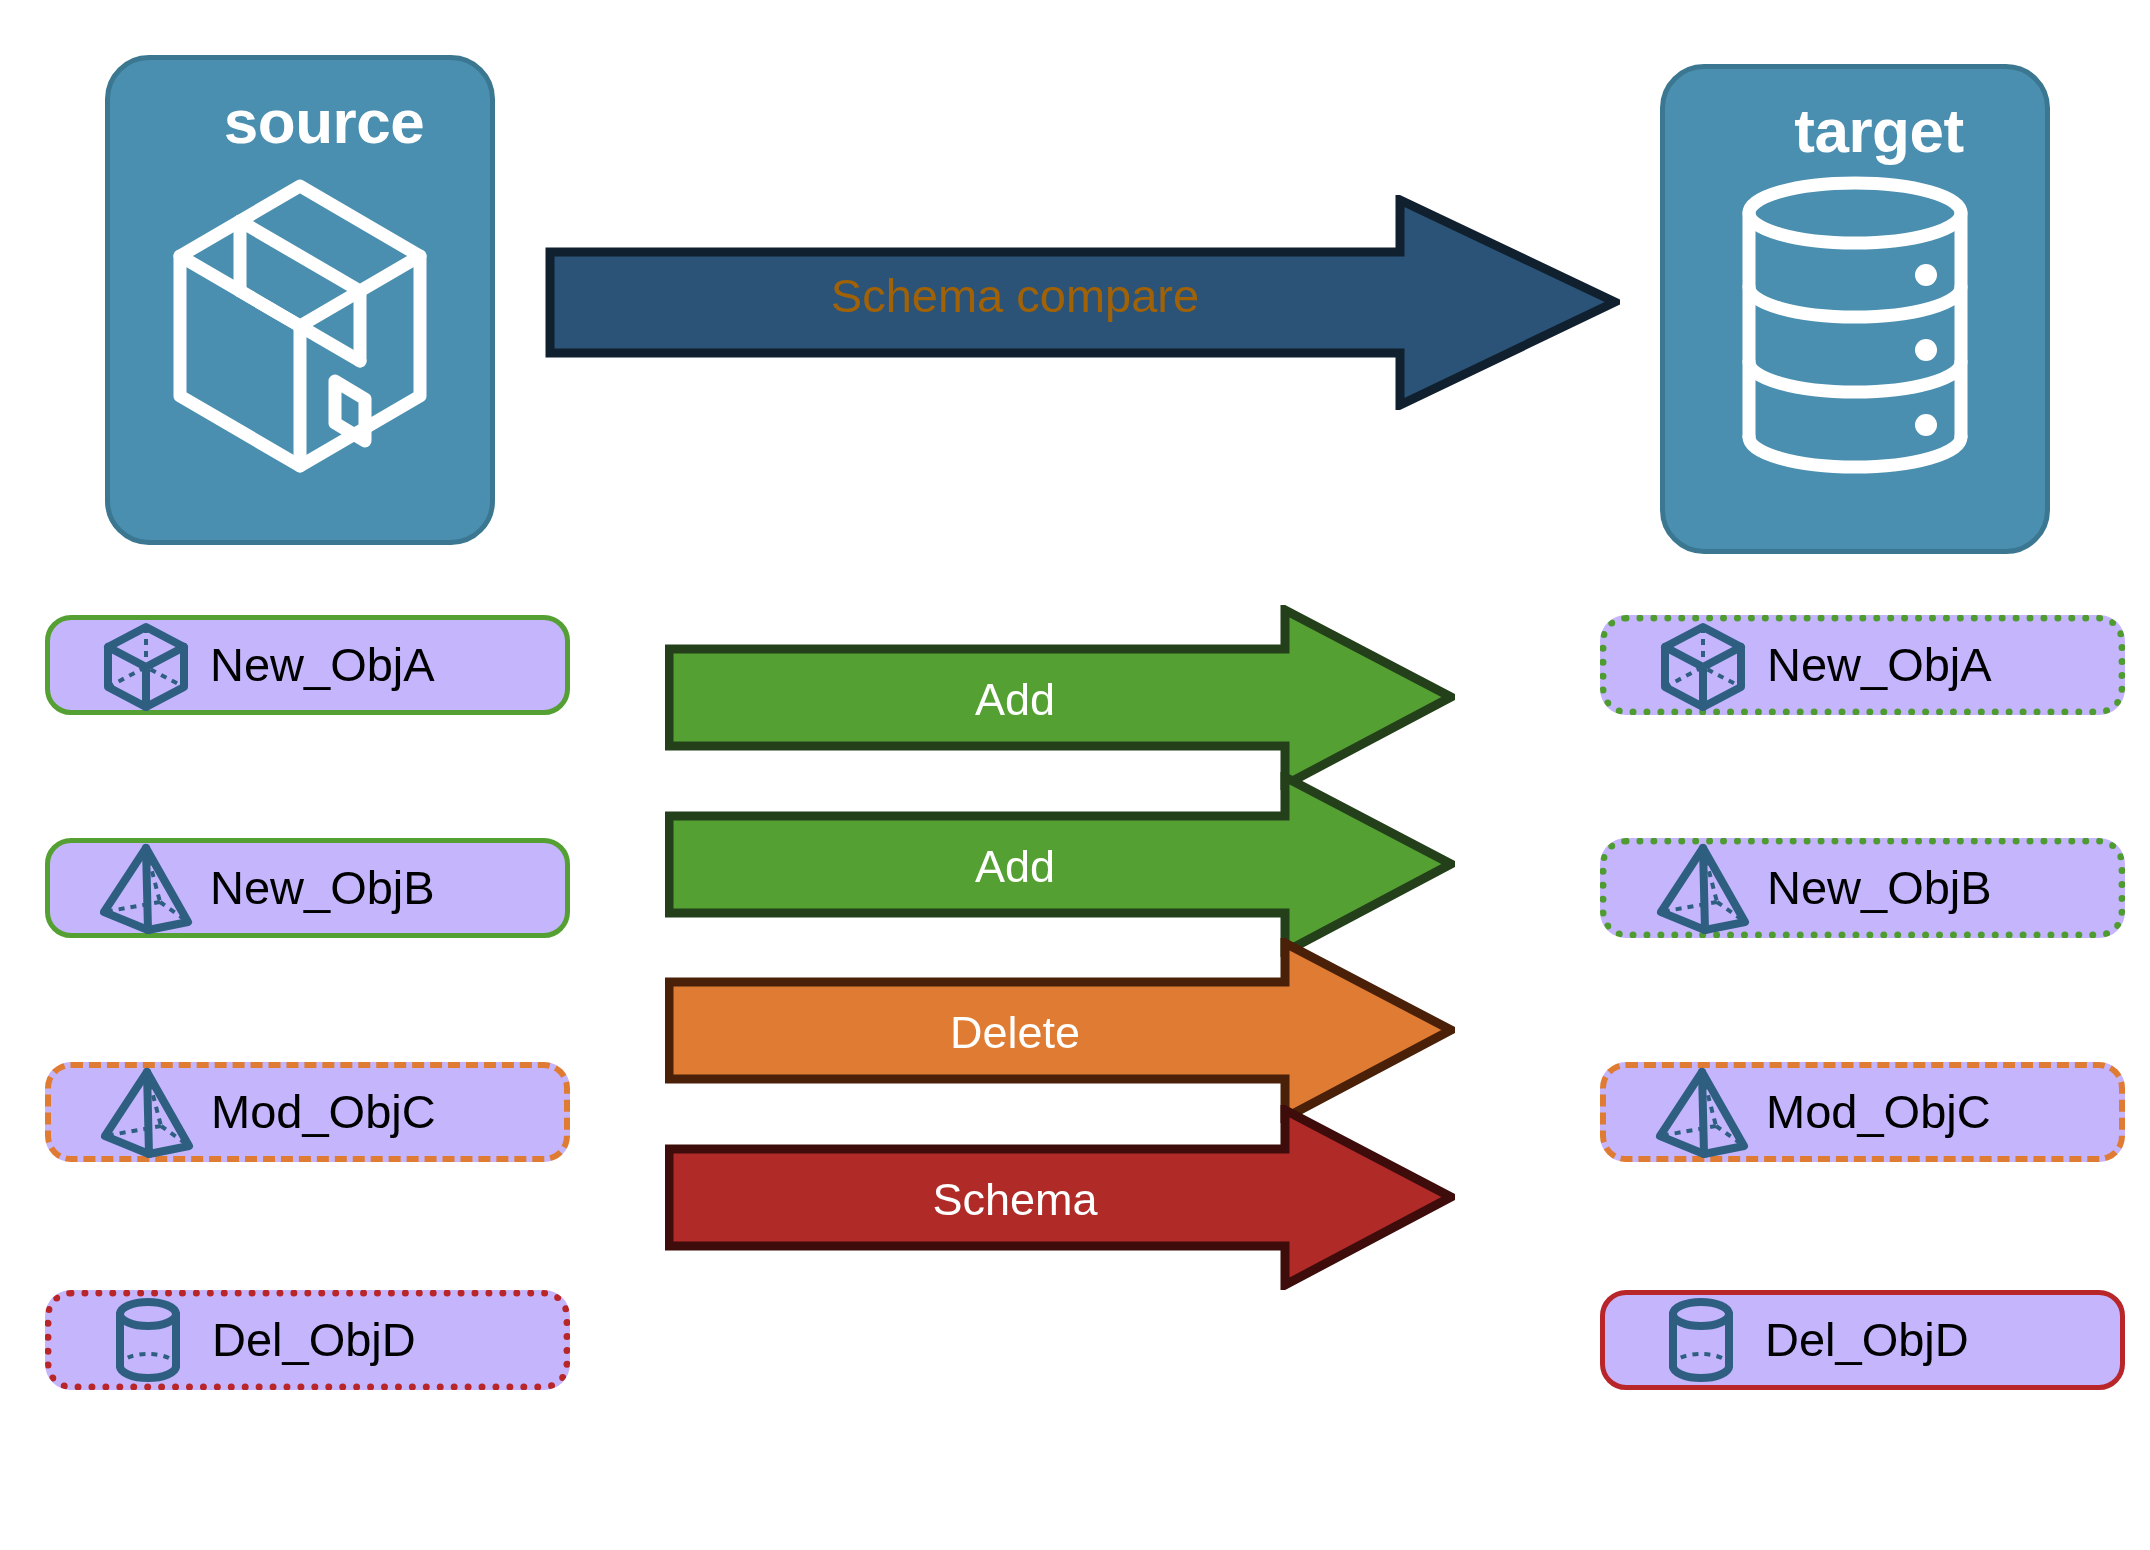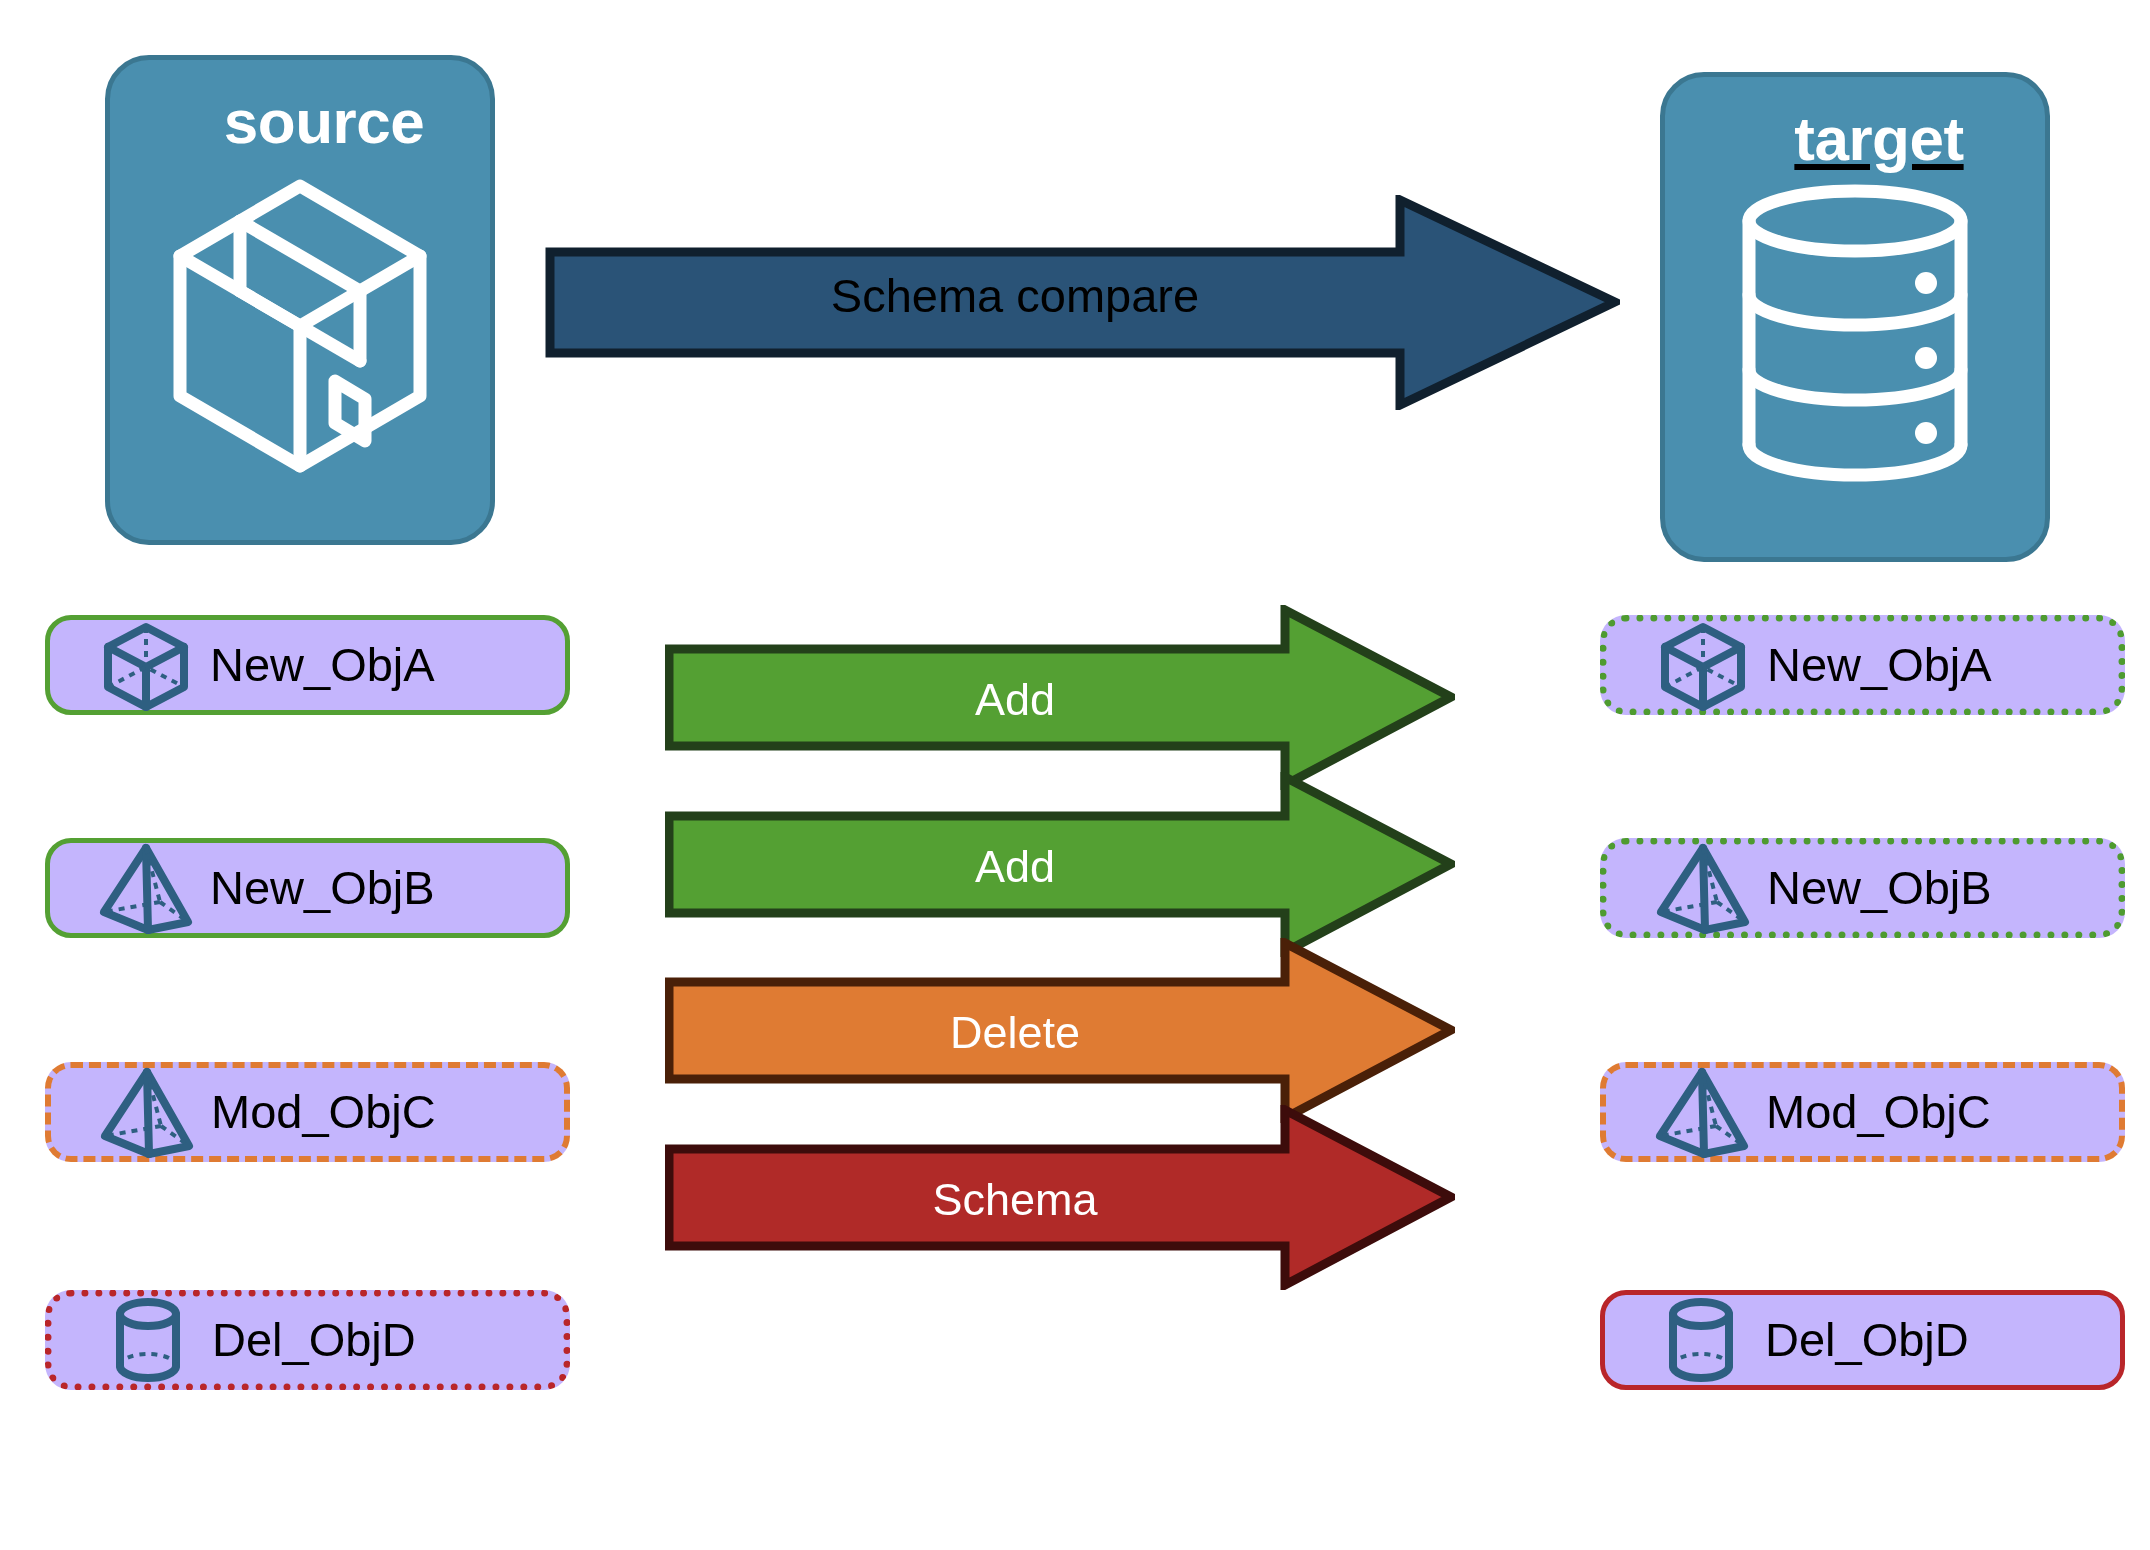--- a/index.html
+++ b/index.html
@@ -27,21 +27,21 @@
     height: 490px;
     background: #4A8FAF;
     border: 5px solid #3B7791;
     border-radius: 44px;
     box-sizing: border-box;
     display: flex;
     flex-direction: column;
     align-items: center;
   }
   .endpoint-card.source { left: 105px; top: 55px; }
-  .endpoint-card.target { left: 1660px; top: 72px; text-decoration: underline; }
+  .endpoint-card.target { left: 1660px; top: 64px; }
   .endpoint-title {
     margin-top: 28px;
     font-size: 62px;
     font-weight: bold;
     color: #ffffff;
     letter-spacing: -0.5px;
     line-height: 1.1;
     margin-left: 48px;
   }
   .endpoint-glyph {
@@ -60,21 +60,21 @@
     width: 1075px;
     height: 215px;
   }
   .schema-arrow-label {
     position: absolute;
     left: 545px;
     top: 270px;
     width: 940px;
     text-align: center;
     font-size: 47px;
-    color: #000000;
+    color: #a16207;
     line-height: 1.1;
     pointer-events: none;
   }
 
   
   .obj-box {
     position: absolute;
     box-sizing: border-box;
     background: #c4b5fd;
     border-radius: 26px;

